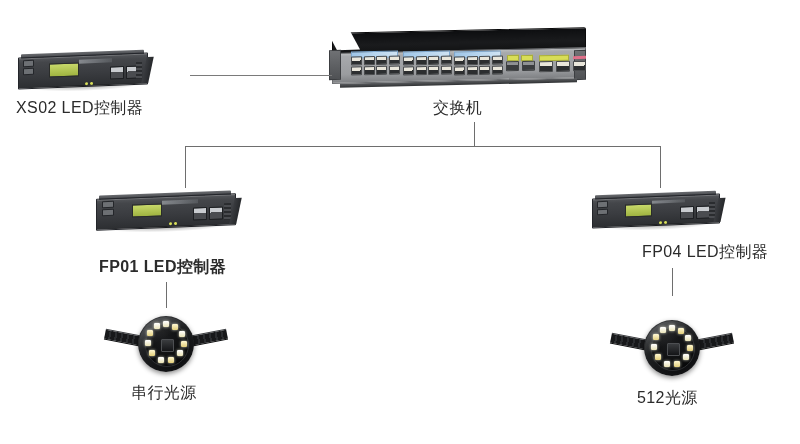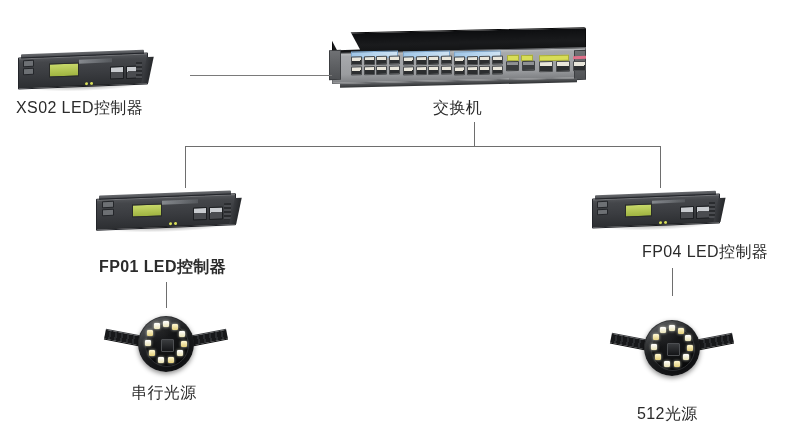--- a/index.html
+++ b/index.html
@@ -393,15 +393,15 @@
     <div class="chip" style="left:39px;top:34px;"></div>
     <div class="chip warm" style="left:30px;top:41px;"></div>
     <div class="chip" style="left:20px;top:41px;"></div>
     <div class="chip warm" style="left:11px;top:34px;"></div>
     <div class="chip" style="left:7px;top:24px;"></div>
     <div class="chip warm" style="left:9px;top:14px;"></div>
     <div class="chip" style="left:16px;top:7px;"></div>
     <div class="core"></div>
     <div class="glassshine"></div>
   </div>
-  <div class="label" style="left:637px;top:406px;">512光源</div>
+  <div class="label" style="left:637px;top:390px;">512光源</div>
 
 </div>
 
 </body></html>

